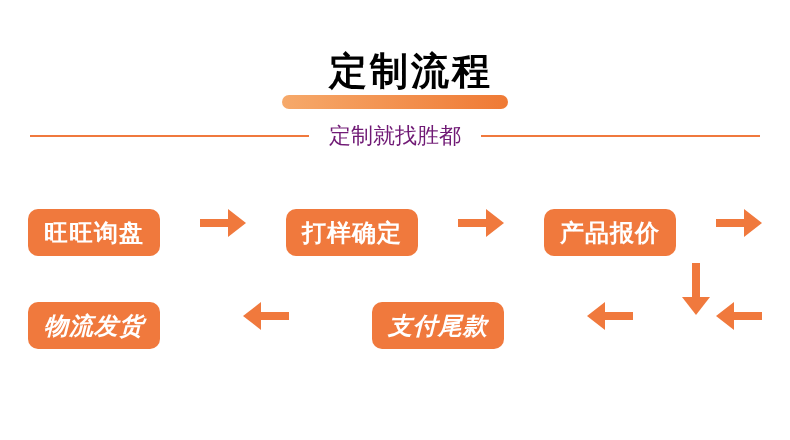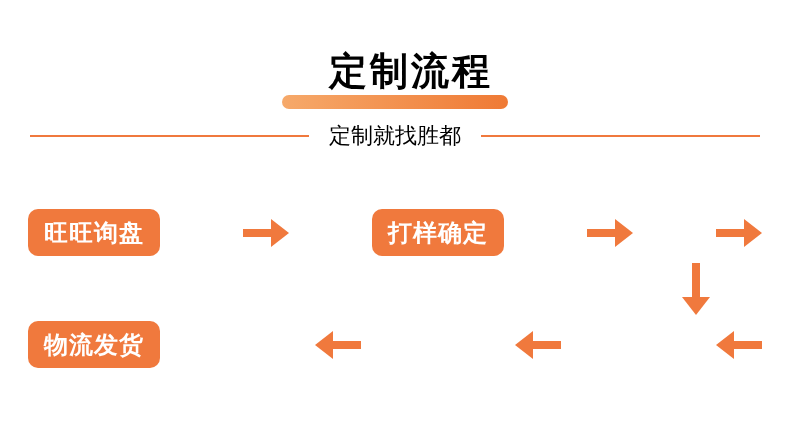--- a/index.html
+++ b/index.html
@@ -59,37 +59,37 @@
     top: 13px;
     height: 2px;
     background: var(--accent);
   }
   .subtitle {
     position: relative;
     display: inline-block;
     padding: 0 20px;
     background: #ffffff;
     font-size: 22px;
-    color: #000000;
+    color: #701a75;
     line-height: 28px;
     z-index: 1;
   }
 
   
   .flow-row {
     position: absolute;
     left: 28px;
     right: 28px;
     height: 47px;
     display: flex;
-    align-items: center;
+    align-items: flex-start;
     justify-content: space-between;
   }
   .row-1 { top: 209px; }
-  .row-2 { top: 321px; }
+  .row-2 { top: 302px; font-style: italic; }
 
   .step-box {
     width: 132px;
     height: 47px;
     background: var(--accent);
     border-radius: 10px;
     color: #ffffff;
     font-size: 24px;
     font-weight: 600;
     letter-spacing: 1px;
@@ -181,25 +181,27 @@
 
   <div class="divider">
     <span class="subtitle">定制就找胜都</span>
   </div>
 
   <div class="flow-row row-1">
     <div class="step-box">旺旺询盘</div>
     <div class="arrow-right"></div>
     <div class="step-box">打样确定</div>
     <div class="arrow-right"></div>
+    <div class="step-box">产品报价</div>
     <div class="arrow-right"></div>
   </div>
 
   <div class="arrow-down"></div>
 
   <div class="flow-row row-2">
     <div class="step-box">物流发货</div>
     <div class="arrow-left"></div>
+    <div class="step-box">支付尾款</div>
     <div class="arrow-left"></div>
     <div class="arrow-left"></div>
   </div>
 
 </div>
 
 </body></html>

